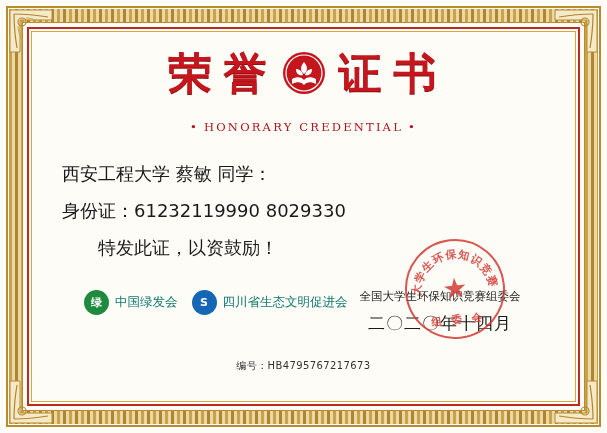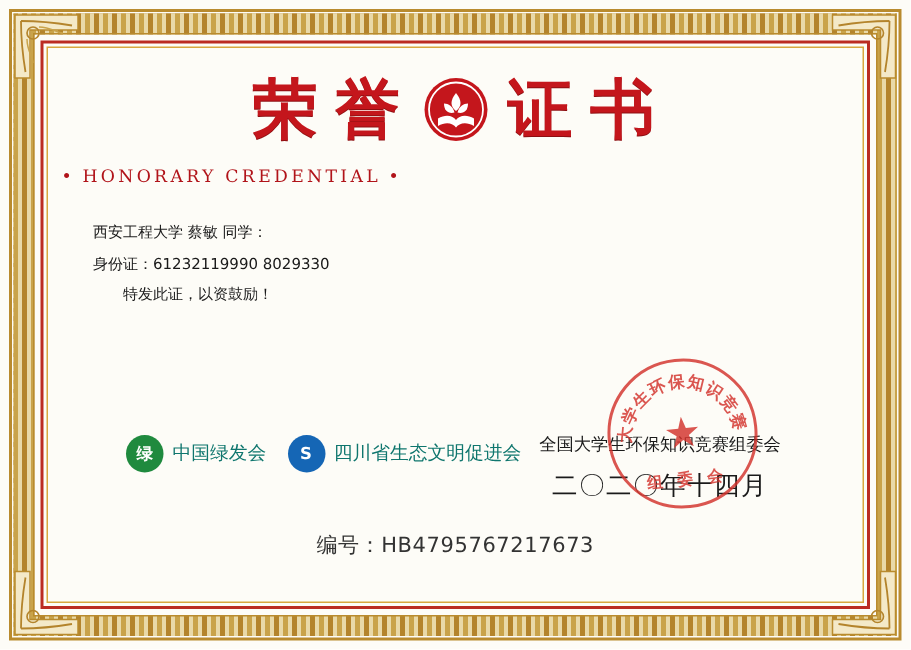--- a/index.html
+++ b/index.html
@@ -109,33 +109,33 @@
     line-height: 1;
     text-shadow: 0 1px 0 #8d0f12;
   }
   .title-emblem {
     width: 46px; height: 46px;
     position: relative;
     margin: 0 2px;
   }
 
   .subtitle {
-    text-align: left;
-    margin-top: 14px;
+    text-align: center;
+    margin-top: 24px;
     font-family: "DejaVu Serif", "Liberation Serif", serif;
     font-size: 11.5px;
     letter-spacing: 2.2px;
     color: #b1141a;
   }
   .subtitle .dot { color: #b1141a; padding: 0 5px; }
 
   .body-block {
     margin: 22px 26px 0 26px;
     color: #1a1a1a;
-    font-size: 10px;
+    font-size: 18px;
     line-height: 2.05;
   }
   .body-line { white-space: nowrap; }
   .body-para {
     text-indent: 2em;
     line-height: 1.95;
   }
 
   
   .logos-row {
@@ -221,21 +221,21 @@
     font-size: 10.5px;
     letter-spacing: 3px;
     font-weight: bold;
   }
 
   .serial {
     position: absolute;
     left: 0; right: 0;
     bottom: 24px;
     text-align: center;
-    font-size: 14px;
+    font-size: 10px;
     color: #333;
     letter-spacing: 0.4px;
   }
 </style>
 </head>
 <body>
 
 <div class="certificate">
 
   <div class="border-outer"></div>

